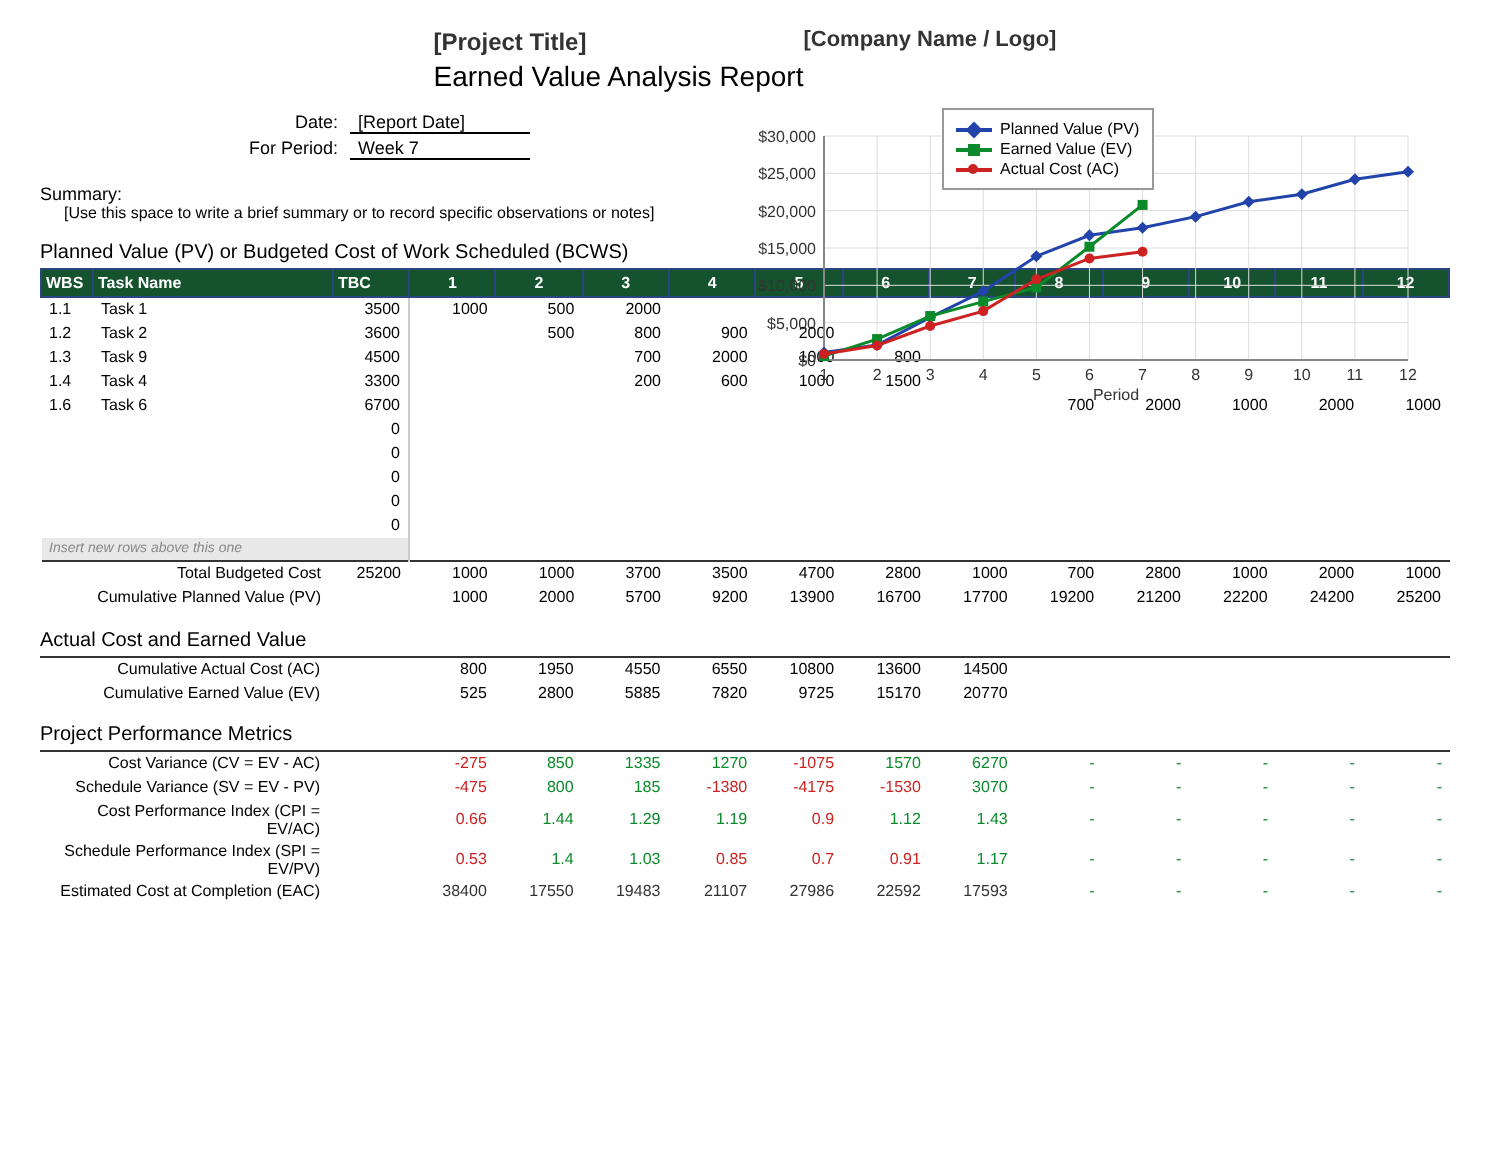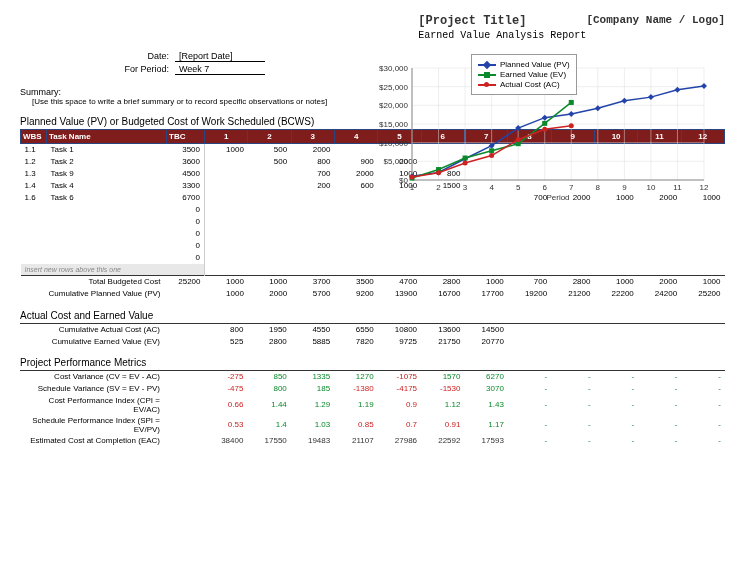--- a/index.html
+++ b/index.html
@@ -1,20 +1,20 @@
 <!DOCTYPE html>
 <html><head>
 <meta charset="utf-8">
 <style>
   * { box-sizing: border-box; margin: 0; padding: 0; }
   body { font-family: Arial, sans-serif; font-size: 9px; background: #fff; width: 745px; height: 576px; padding: 14px 20px; position: relative; }
-  .header { display: flex; justify-content: flex-end; font-family: Liberation Mono, monospace; }
+  .header { display: flex; justify-content: center; }
   .title { font-size: 12px; font-weight: bold; color: #333; }
   .company { font-size: 11px; font-weight: bold; color: #333; }
-  .subtitle { font-size: 10px; margin-top: 2px; }
+  .subtitle { font-size: 14px; margin-top: 2px; }
   .meta { margin-top: 10px; }
   .meta-row { display: flex; margin-bottom: 2px; }
   .meta-label { width: 155px; text-align: right; padding-right: 6px; }
   .meta-value { border-bottom: 1px solid #000; min-width: 90px; padding: 0 4px; }
   .summary-block { margin-top: 12px; width: 320px; }
   .summary-label { font-weight: normal; }
   .summary-text { padding-left: 12px; font-size: 8px; }
   .chart-wrap { position: absolute; top: 62px; left: 370px; width: 340px; height: 140px; }
   .legend-box { position: absolute; top: -8px; left: 70px; border: 1px solid #999; background: #fff; padding: 4px 6px; font-size: 8px; z-index: 2; margin-left: 31px; }
   .legend-row { display: flex; align-items: center; gap: 4px; margin: 1px 0; }
@@ -22,21 +22,21 @@
   .legend-sw::after { content: ''; position: absolute; width: 6px; height: 6px; left: 6px; top: -2px; }
   .sw-pv { background: #2244aa; } .sw-pv::after { transform: rotate(45deg); background: #2244aa; }
   .sw-ev { background: #0a8a2a; } .sw-ev::after { background: #0a8a2a; }
   .sw-ac { background: #cc2222; } .sw-ac::after { width: 5px; height: 5px; background: #cc2222; border-radius: 50%; top: -1.5px; }
   .chart-svg { width: 100%; height: 100%; }
   .axis-text { font-size: 8px; fill: #333; }
   .grid { stroke: #ddd; stroke-width: 0.5; }
   .axis { stroke: #888; stroke-width: 1; }
   .section-hdr { font-size: 10px; margin-top: 10px; margin-bottom: 2px; }
   table { border-collapse: collapse; width: 100%; table-layout: fixed; font-size: 8px; }
-  th { background: #7f1d1d; color: #fff; font-weight: bold; text-align: center; padding: 2px; border: 1px solid #2a4580; }
+  th { background: #14532d; color: #fff; font-weight: bold; text-align: center; padding: 2px; border: 1px solid #2a4580; }
   th.wbs-h { width: 26px; text-align: left; }
   th.name-h { width: 120px; text-align: left; }
   th.tbc-h { width: 38px; text-align: left; }
   td { padding: 1px 4px; text-align: right; border: none; height: 12px; }
   td.wbs { text-align: left; }
   td.name { text-align: left; }
   tr.task-row td { background: #fff; }
   td.tbc-col { background: #e8e8e8; border-right: 1px solid #ccc; }
   tr.insert td { font-style: italic; color: #888; text-align: left; font-size: 7px; }
   tr.total-row td { border-top: 1px solid #333; }
@@ -425,21 +425,21 @@
         <td></td>
       </tr>
       <tr>
         <td colspan="2" class="metrics-label" style="width: 146px;">Cumulative Earned Value (EV)</td>
         <td style="width: 38px;"></td>
         <td>525</td>
         <td>2800</td>
         <td>5885</td>
         <td>7820</td>
         <td>9725</td>
-        <td>21750</td>
+        <td>15170</td>
         <td>20770</td>
         <td></td>
         <td></td>
         <td></td>
         <td></td>
         <td></td>
       </tr>
     </tbody>
   </table>
 

